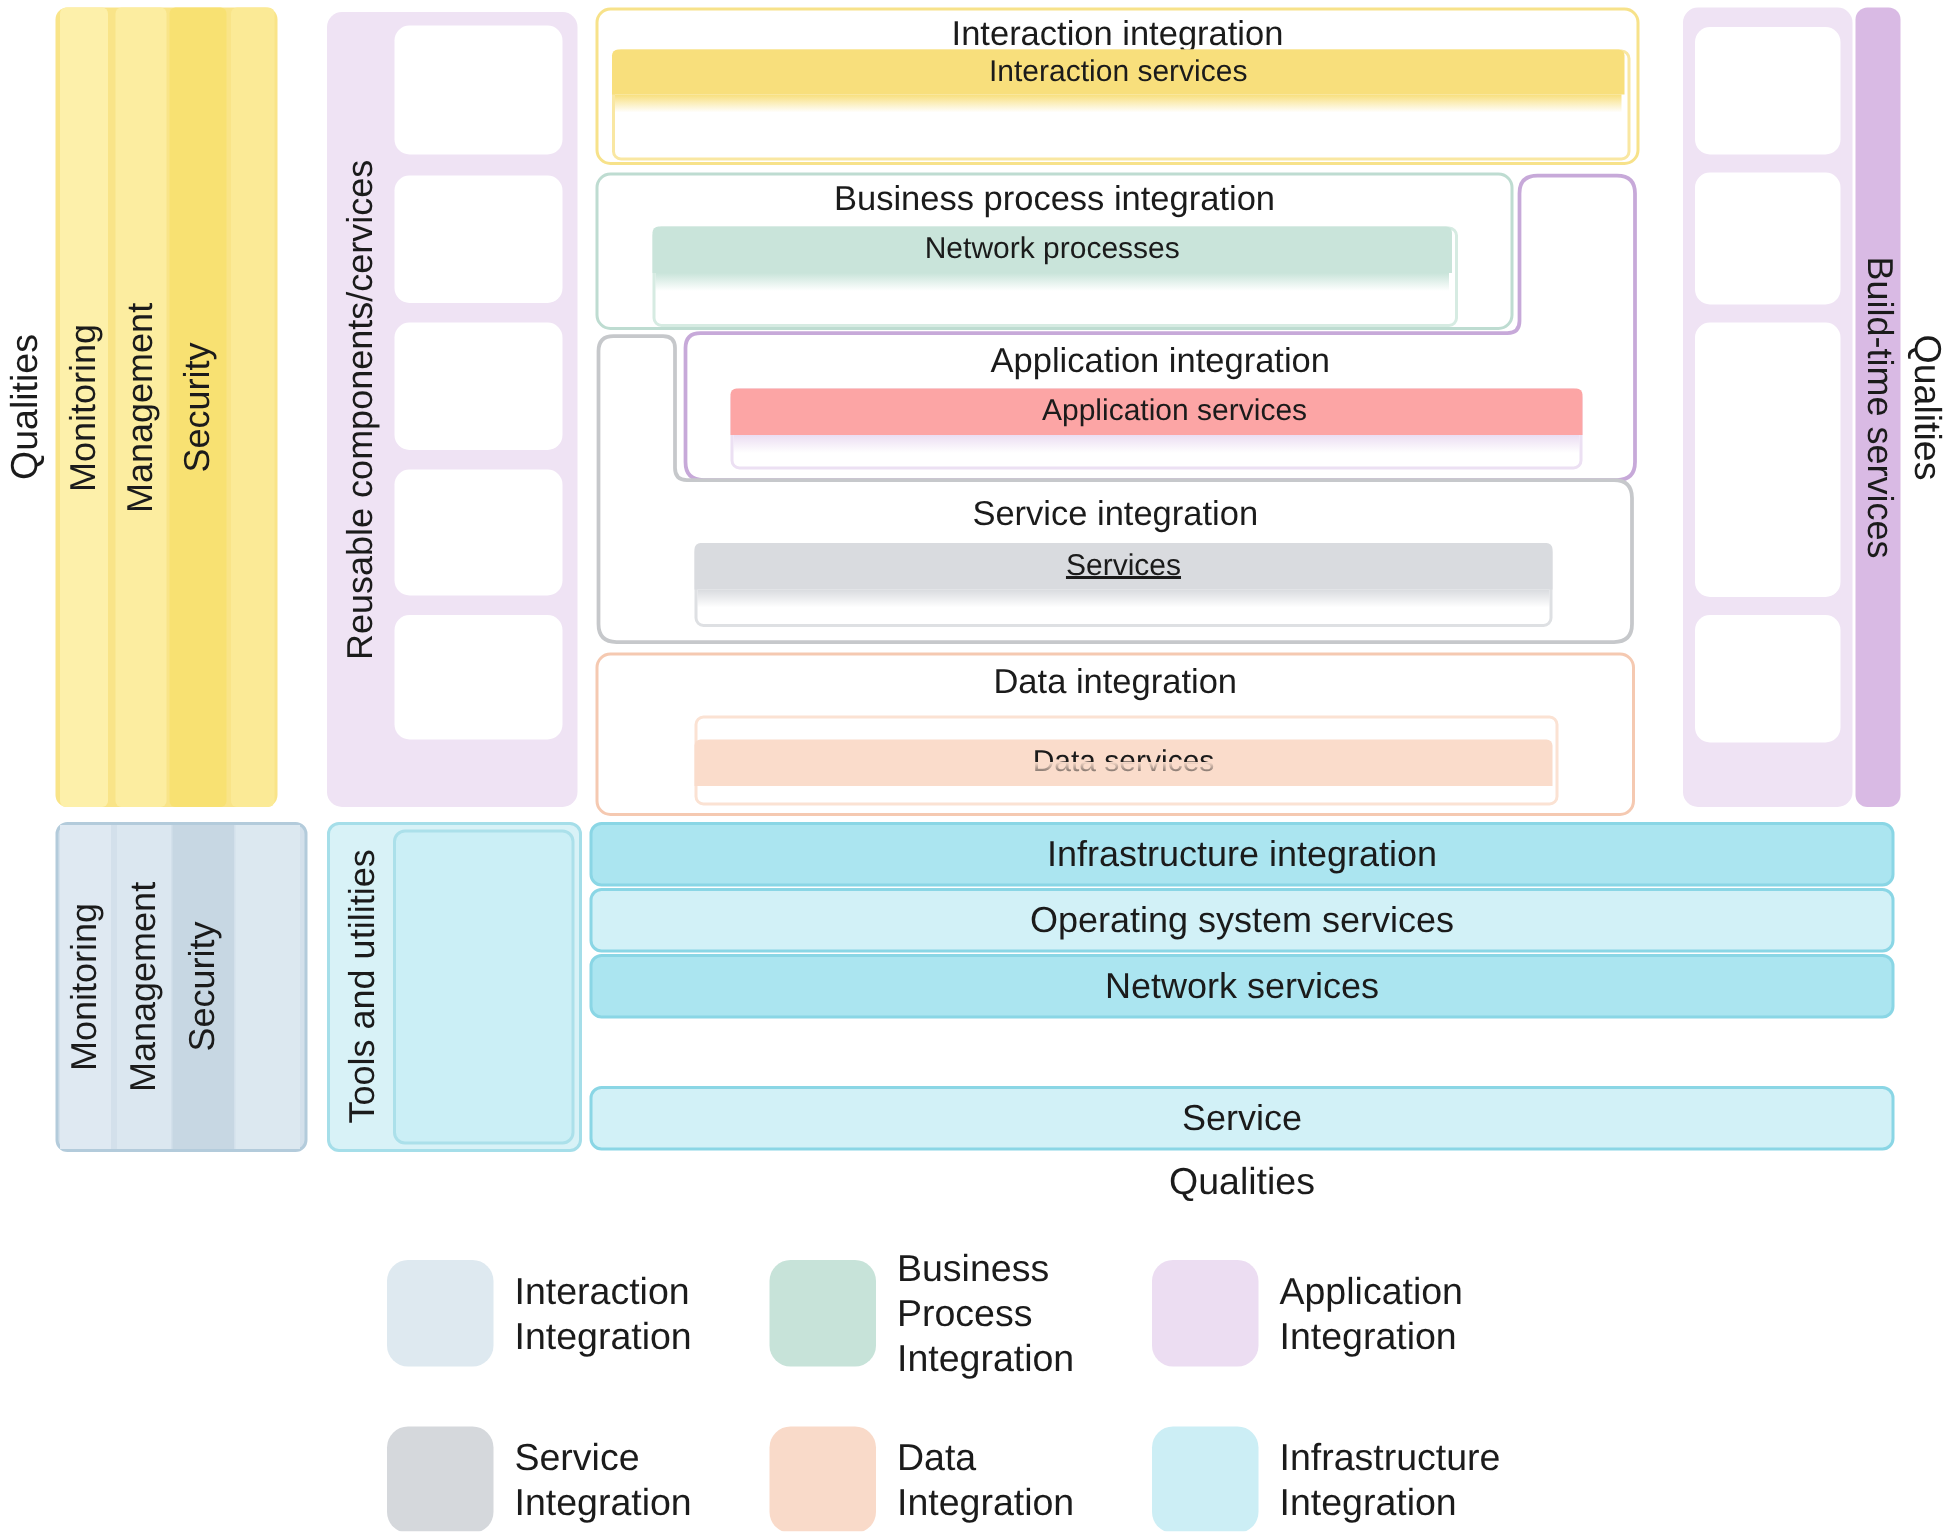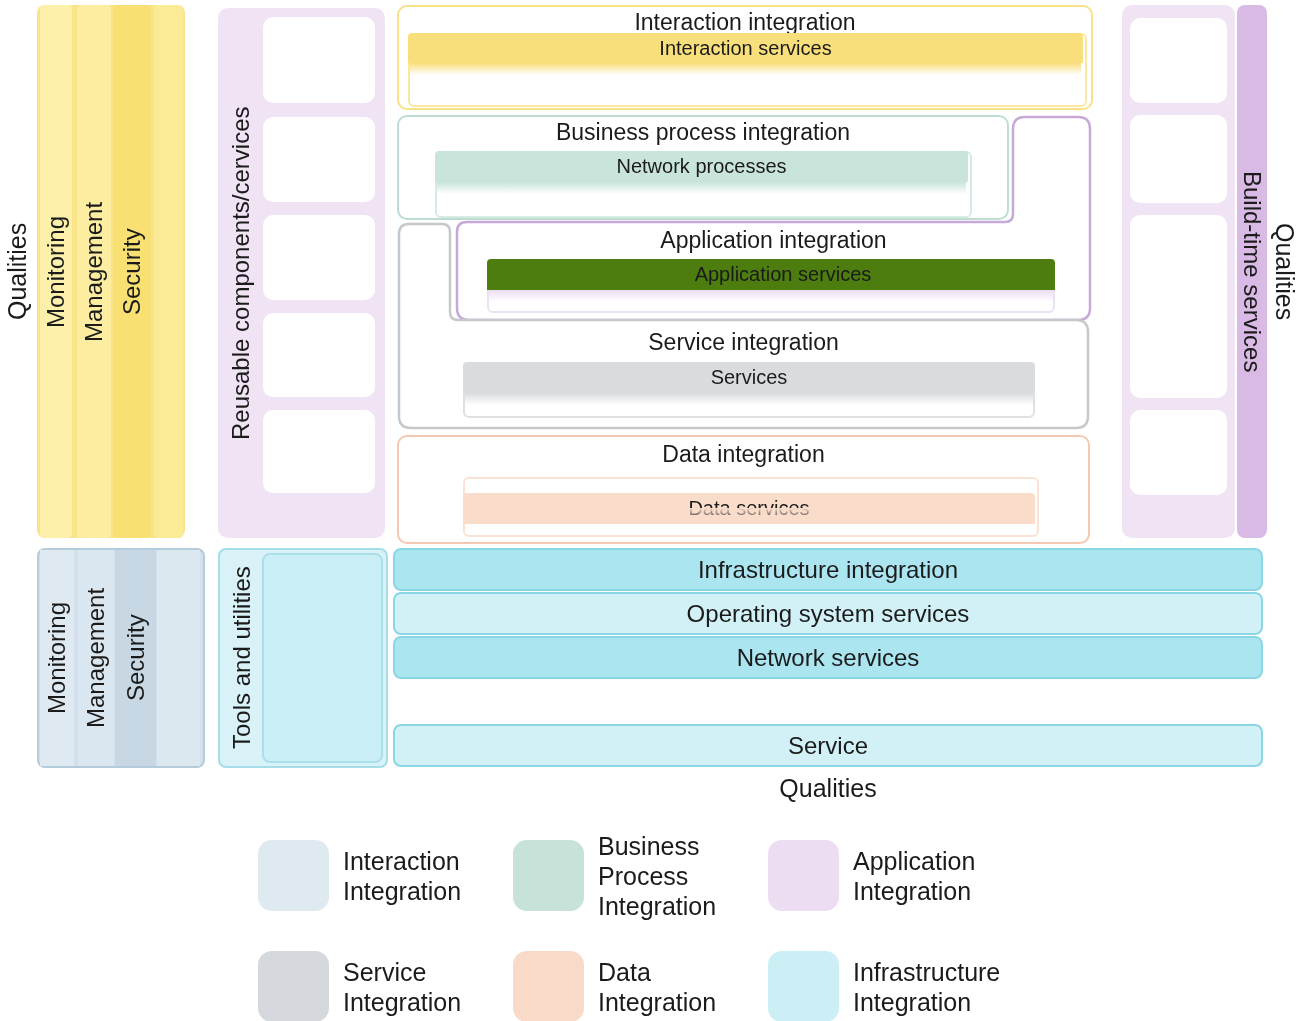--- a/index.html
+++ b/index.html
@@ -35,21 +35,21 @@
   .layer-box{background:#ffffff; border-radius:10px;}
   .box-interaction{left:397px; top:5px;  width:696px; height:105px; border:2px solid #f7e28a;}
   .box-business  {left:397px; top:115px; width:612px; height:105px; border:2px solid #bedcd1;}
   .box-data      {left:397px; top:435px; width:693px; height:109px; border:2px solid #f5c9b1;}
   .layer-title{left:0; right:0; font-size:23px; text-align:center; position:absolute;}
   .bar{position:absolute; display:flex; align-items:center; justify-content:center; font-size:20px; border-radius:4px 4px 0 0;}
   .fade{position:absolute; height:12px;}
   .slot{position:absolute; background:#ffffff; border-radius:6px;}
   .bar-y {background:#f8df7c;} .fade-y {background:linear-gradient(#f8df7c,rgba(248,223,124,0));} .slot-y {border:2px solid #f9e7a2;}
   .bar-g {background:#c9e4da;} .fade-g {background:linear-gradient(#c9e4da,rgba(201,228,218,0));} .slot-g {border:2px solid #d6ebe2;}
-  .bar-p {background:#4d7c0f;padding-left:24px;} .fade-p {background:linear-gradient(#ebddf2,rgba(235,221,242,0));} .slot-p {border:2px solid #ece0f3;}
+  .bar-p {background:#fca5a5;padding-left:24px;} .fade-p {background:linear-gradient(#ebddf2,rgba(235,221,242,0));} .slot-p {border:2px solid #ece0f3;}
   .bar-gr{background:#d9dbdf;} .fade-gr{background:linear-gradient(#d9dbdf,rgba(217,219,223,0));} .slot-gr{border:2px solid #dee0e3;}
   .bar-o {background:#fadccb;} .fade-o {background:linear-gradient(#fadccb,rgba(250,220,203,0));} .slot-o {border:2px solid #fbe2d3;}
 
   
   .right-panel{left:1122px; top:5px; width:113px; height:533px; background:#efe3f4; border-radius:10px;}
   .buildtime-bar{left:1237px; top:5px; width:30px; height:533px; background:#d9bae4; border-radius:8px;}
 
   
   .blue-panel{left:37px; top:548px; width:168px; height:220px; background:#d3e0eb; border:2px solid #b3cbdb; border-radius:8px;}
   .bstripe{top:0; height:216px;}
@@ -111,21 +111,21 @@
     <path d="M 409 224 L 442 224 Q 450 224 450 232 L 450 312 Q 450 320 458 320 L 1076 320 Q 1088 320 1088 332 L 1088 416 Q 1088 428 1076 428 L 411 428 Q 399 428 399 416 L 399 234 Q 399 224 409 224 Z" fill="#ffffff" stroke="#c6c8cb" stroke-width="2.5"></path>
   </svg>
 
   <div class="abs layer-title" style="left:457px;top:227px;width:633px;">Application integration</div>
   <div class="abs slot slot-p" style="left:487px;top:259px;width:568px;height:54px;"></div>
   <div class="abs bar bar-p" style="left:487px;top:259px;width:568px;height:31px;">Application services</div>
   <div class="abs fade fade-p" style="left:489px;top:290px;width:564px;"></div>
 
   <div class="abs layer-title" style="left:399px;top:329px;width:689px;">Service integration</div>
   <div class="abs slot slot-gr" style="left:463px;top:362px;width:572px;height:56px;"></div>
-  <div class="abs bar bar-gr" style="left:463px;top:362px;width:572px;height:31px;">Services</div>
+  <div class="abs bar bar-gr" style="left:463px;top:362px;width:572px;height:31px;text-decoration:underline;">Services</div>
   <div class="abs fade fade-gr" style="left:465px;top:393px;width:568px;"></div>
 
   <div class="abs layer-box box-data">
     <div class="layer-title" style="top:4px;">Data integration</div>
     <div class="slot slot-o" style="left:64px;top:40px;width:572px;height:56px;"></div>
     <div class="bar bar-o" style="left:64px;top:56px;width:572px;height:31px;text-align:center;">Data services</div>
     <div class="fade fade-o" style="left:66px;top:71px;width:568px;"></div>
   </div>
 
   <div class="abs right-panel">

